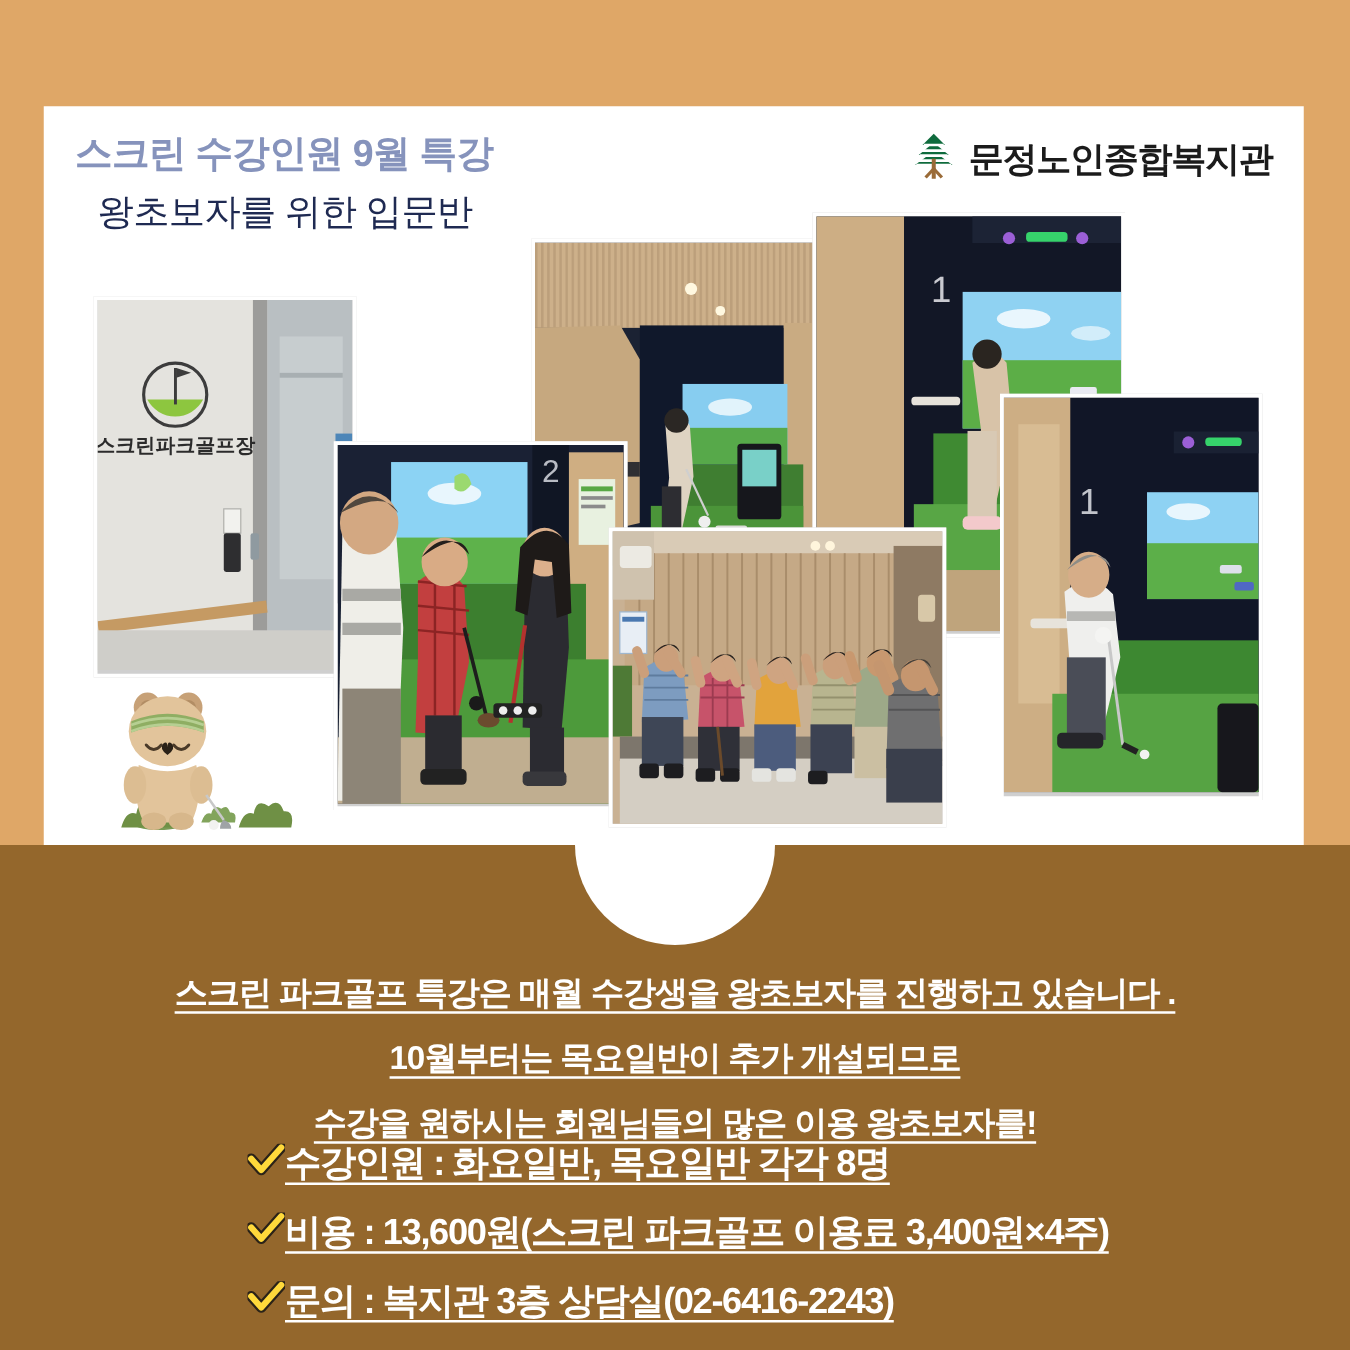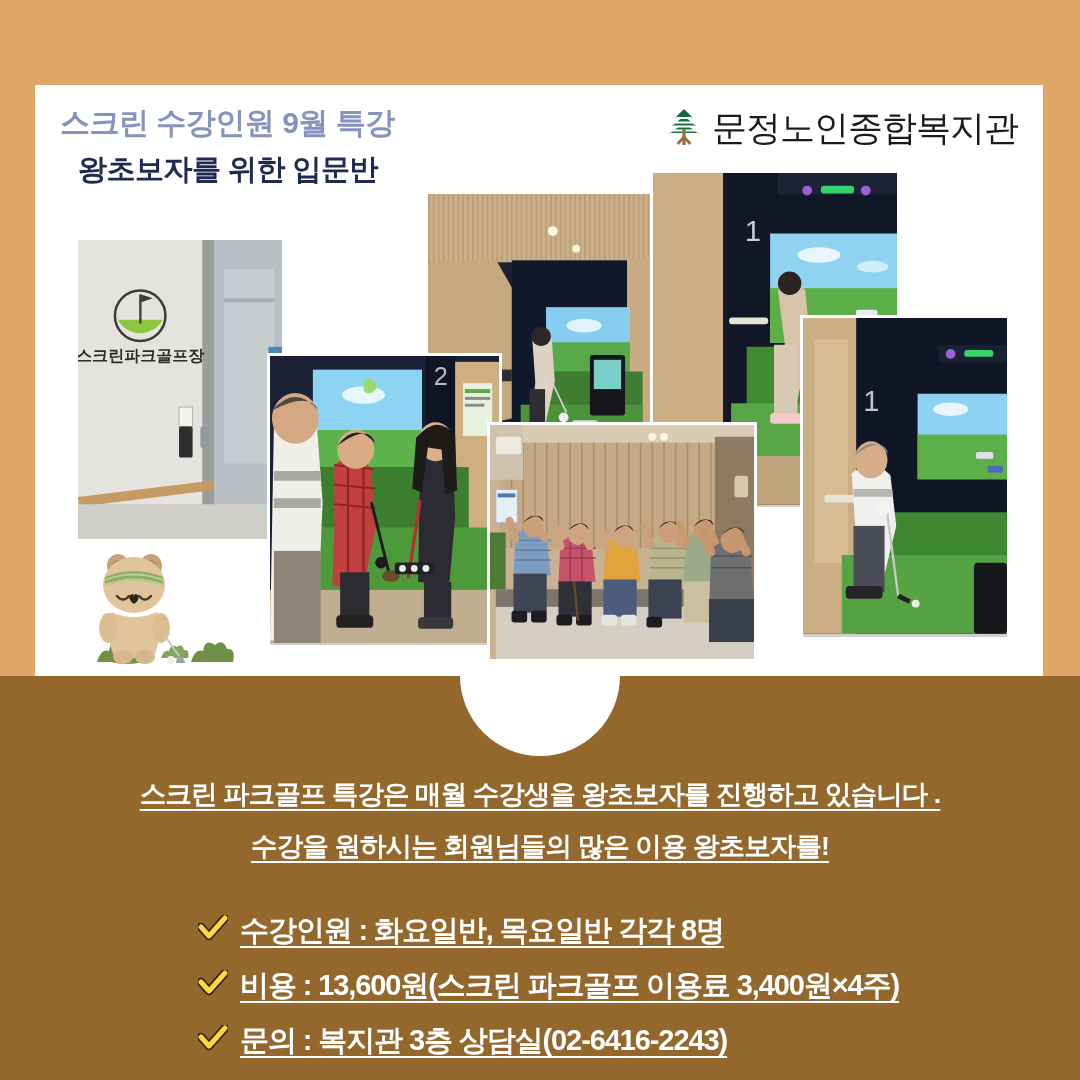--- a/index.html
+++ b/index.html
@@ -39,32 +39,32 @@
   .title-block {
     position: absolute;
     left: 25px; top: 18px;
   }
   .title-line1 {
     font-size: 30px; font-weight: bold;
     color: #8693bc; letter-spacing: -0.5px;
     white-space: nowrap;
   }
   .title-line2 {
-    font-size: 29px; font-weight: bold;
+    font-size: 29px; font-weight: normal;
     color: #1f2a52; letter-spacing: -0.5px;
     margin-top: 6px; margin-left: 18px;
     white-space: nowrap;
   }
   .logo-block {
     position: absolute;
     right: 25px; top: 20px;
     display: flex; align-items: center; gap: 9px;
   }
   .logo-name {
-    font-size: 35px; font-weight: normal;
+    font-size: 28px; font-weight: bold;
     color: #1b1b1b; letter-spacing: -1px;
     white-space: nowrap;
     text-align: right;
   }
   
   .photo {
     position: absolute;
     overflow: hidden;
     background: #cfcfcf;
     border: 3px solid #ffffff;
@@ -96,21 +96,21 @@
     text-underline-offset: 6px;
     margin-bottom: 16px;
     white-space: nowrap;
   }
   .bullets {
     position: absolute;
     left: 198px; top: 235px;
     width: 800px;
   }
   .bullet-row {
-    display: flex; align-items: flex-start; gap: 12px;
+    display: flex; align-items: flex-start; gap: 0;
     margin-bottom: 15px;
   }
   .check-icon { flex: 0 0 auto; margin-top: 4px; }
   .bullet-text {
     font-size: 29px; font-weight: bold; color: #ffffff;
     letter-spacing: -1.1px;
     text-decoration: underline;
     text-decoration-thickness: 2px;
     text-underline-offset: 6px;
     white-space: nowrap;
@@ -458,20 +458,21 @@
     </div>
 
   </div>
 
   <div class="notch"></div>
 
   <div class="bottom-panel" style="background:transparent">
 
     <div class="body-lines">
       <div class="body-line">스크린 파크골프 특강은 매월 수강생을 왕초보자를 진행하고 있습니다 .</div>
+      <div class="body-line">10월부터는 목요일반이 추가 개설되므로</div>
       <div class="body-line">수강을 원하시는 회원님들의 많은 이용 왕초보자를!</div>
     </div>
 
     <div class="bullets">
 
       <div class="bullet-row">
         <span class="check-icon">
           <svg width="30" height="26" viewBox="0 0 30 26">
             <path d="M3 12 L11 21 L27 3" stroke="#2b2318" stroke-width="8.5" fill="none" stroke-linecap="round" stroke-linejoin="round"></path>
             <path d="M3 12 L11 21 L27 3" stroke="#ffd93b" stroke-width="5" fill="none" stroke-linecap="round" stroke-linejoin="round"></path>

